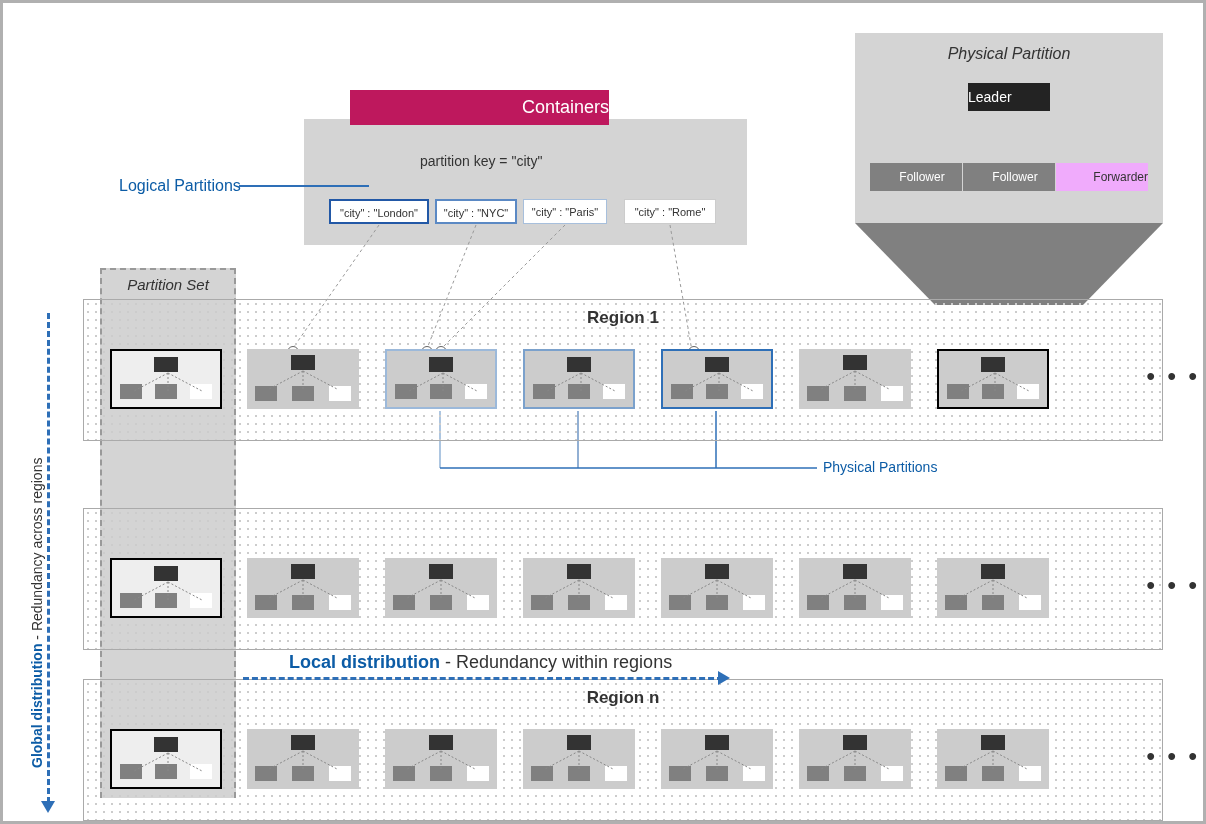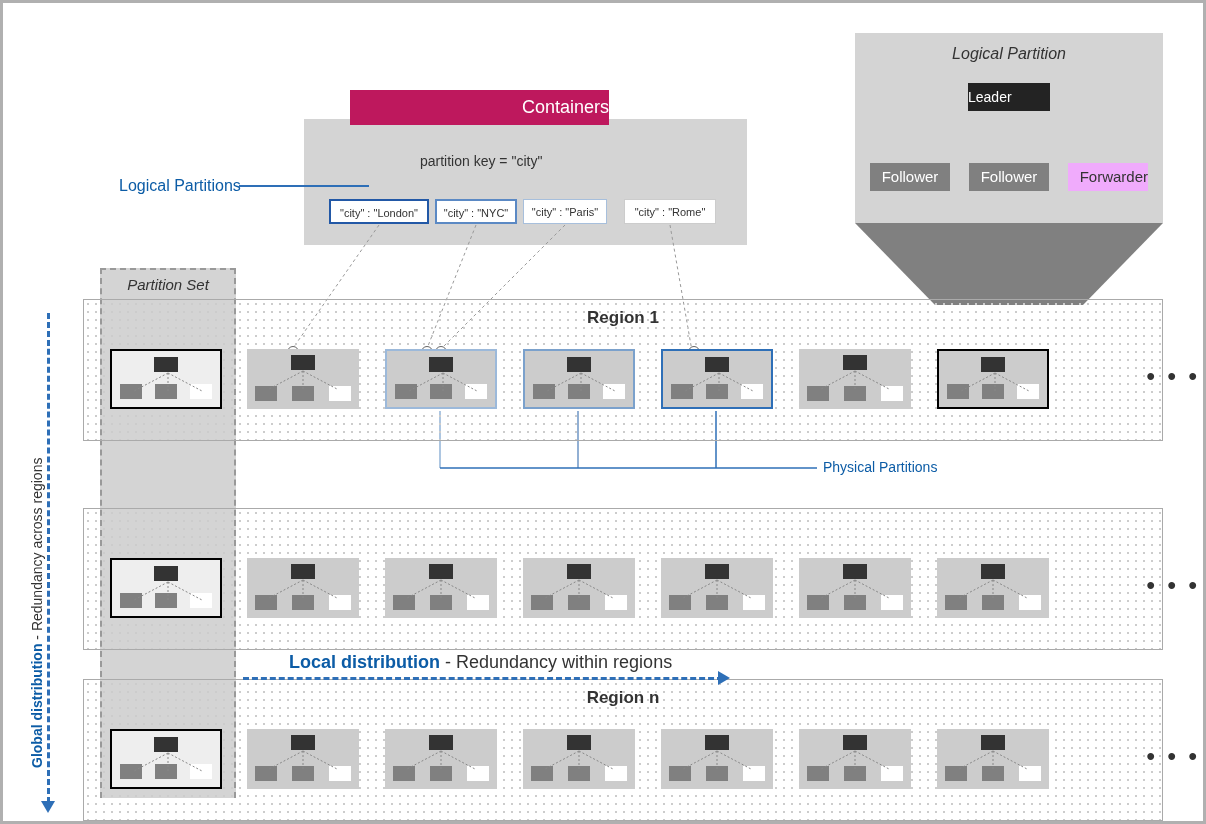--- a/index.html
+++ b/index.html
@@ -13,21 +13,21 @@
   .city-box.b1{left:326px;top:196px;border:2px solid #2258a6;width:100px;}
   .city-box.b2{left:432px;top:196px;border:2px solid #5b89c4;width:82px;}
   .city-box.b3{left:520px;top:196px;border:1px solid #a7bfdc;width:84px;}
   .city-box.b4{left:621px;top:196px;width:92px;}
   .logical-label{position:absolute;left:116px;top:174px;font-size:16px;}
   
   .pp-card{position:absolute;right:40px;top:30px;width:308px;height:190px;background:#d4d4d4;}
   .pp-title{position:absolute;top:12px;left:0;right:0;text-align:center;font-style:italic;font-size:16px;}
   .leader-box{position:absolute;left:50%;transform:translateX(-50%);top:50px;width:82px;height:28px;background:#232323;color:#fff;text-align:left;line-height:28px;font-size:14px;}
   .flex-row{position:absolute;left:15px;right:15px;top:130px;display:flex;justify-content:space-between;}
-  .fbox{width:80px;height:28px;text-align:center;line-height:28px;font-size:15px;}
+  .fbox{width:80px;height:28px;text-align:center;line-height:28px;font-size:12px;padding-left:12px;}
   .fbox.g{background:#808080;color:#fff;}
   .fbox.w{background:#f0abfc;color:#333;text-align:right;}
   .wedge{position:absolute;right:40px;top:220px;width:308px;height:0;border-left:80px solid transparent;border-right:80px solid transparent;border-top:82px solid #808080;box-sizing:border-box;}
   
   .pset-col{position:absolute;left:97px;top:265px;width:132px;height:528px;background:#d4d4d4;border-top:2px dashed #999;border-left:2px dashed #999;border-right:2px dashed #999;}
   .pset-label{position:absolute;top:6px;left:0;right:0;text-align:center;font-style:italic;font-size:15px;}
   
   .region{position:absolute;left:80px;right:40px;height:140px;border:1px solid #aaa;background-image:radial-gradient(#ccc 1px, transparent 1px);background-size:8px 8px;background-position:0 0;}
   .region.reg1{top:296px;}
   .region.reg2{top:505px;}
@@ -101,21 +101,21 @@
       <polygon points="1100,155 1090,152 1093,160"></polygon>
     </g>
   </svg>
 
   <div class="dot" style="left:284px;top:343px;"></div>
   <div class="dot" style="left:418px;top:343px;"></div>
   <div class="dot" style="left:432px;top:343px;"></div>
   <div class="dot" style="left:685px;top:343px;"></div>
 
   <div class="pp-card">
-    <div class="pp-title">Logical Partition</div>
+    <div class="pp-title">Physical Partition</div>
     <div class="leader-box">Leader</div>
     <div class="flex-row">
       <div class="fbox g">Follower</div>
       <div class="fbox g">Follower</div>
       <div class="fbox w">Forwarder</div>
     </div>
   </div>
   <div class="wedge"></div>
 
   <div class="pset-col">

